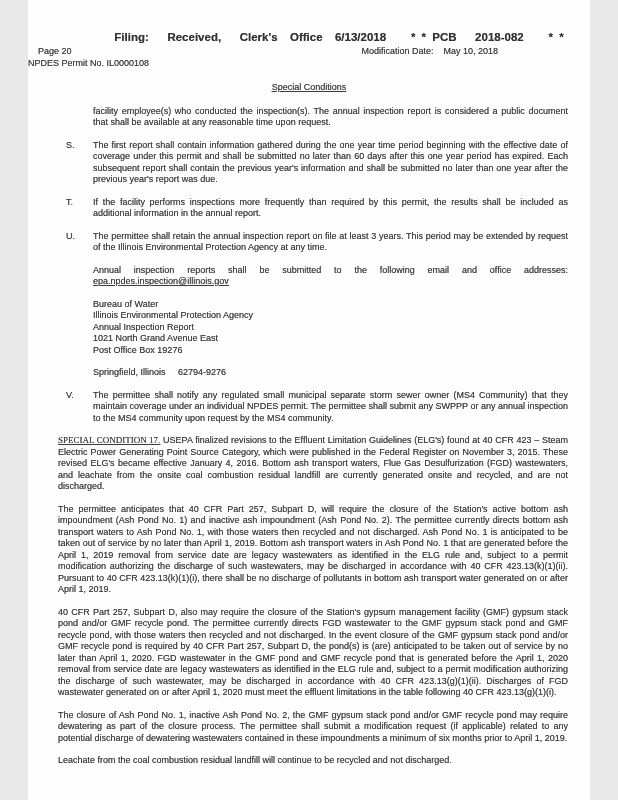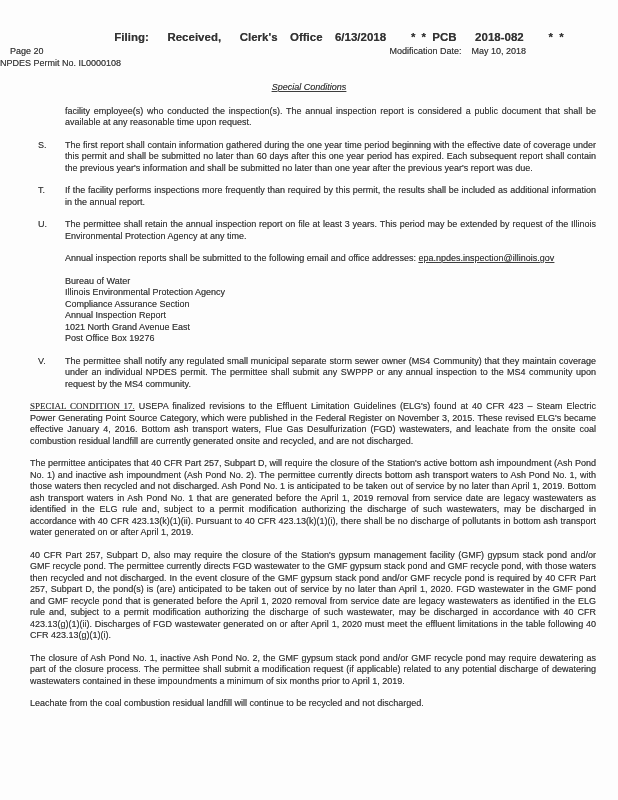--- a/index.html
+++ b/index.html
@@ -1,19 +1,19 @@
 <!DOCTYPE html>
 <html><head>
 <meta charset="utf-8">
 <style>
   * { margin: 0; padding: 0; box-sizing: border-box; }
   html, body { background: #e8e8e8; }
   .page {
     position: relative;
-    width: 618px;
+    width: 562px;
     height: 800px;
     margin: 0 auto;
     background: #fdfdfd;
     overflow: hidden;
     font-family: "Liberation Sans", "DejaVu Sans", sans-serif;
     font-size: 9px;
     line-height: 11.5px;
     color: #3d3d3d;
     text-shadow: 0 0 0.35px rgba(70,70,70,0.75);
     padding-top: 30px;
@@ -36,21 +36,20 @@
     padding-right: 92px;
     font-size: 9px;
   }
   .mod-date-group { white-space: pre; }
   .mod-date-value { margin-left: 10px; }
   .permit-line { text-align: left; margin-top: 0px; }
   .section-title {
     text-align: center;
     margin-top: 13px;
     text-decoration: underline;
-    font-style: italic;
   }
   .doc-body {
     margin-top: 12px;
     padding-left: 30px;
     padding-right: 22px;
   }
   .para { text-align: justify; margin-top: 11px; }
   .para.first { margin-top: 12px; }
   .indented { padding-left: 35px; }
   .lettered { position: relative; padding-left: 35px; }
@@ -96,26 +95,26 @@
       <span>The permittee shall retain the annual inspection report on file at least 3 years.   This period may be extended by request of the Illinois Environmental Protection Agency at any time.</span>
     </div>
 
     <div class="para indented">
       <span>Annual inspection reports shall be submitted to the following email and office addresses: </span><span class="email">epa.npdes.inspection@illinois.gov</span>
     </div>
 
     <div class="address-block">
       <div class="address-line">Bureau of Water</div>
       <div class="address-line">Illinois Environmental Protection Agency</div>
-      <div class="address-line">Compliance Assurance Section</div>
       <div class="address-line">Annual Inspection Report</div>
       <div class="address-line">1021 North Grand Avenue East</div>
       <div class="address-line">Post Office Box 19276</div>
     </div>
 
+    <div class="city-line">Springfield, Illinois     62794-9276</div>
 
     <div class="para lettered">
       <span class="letter">V.</span>
       <span>The permittee shall notify any regulated small municipal separate storm sewer owner (MS4 Community) that they maintain coverage under an individual NPDES permit.  The permittee shall submit any SWPPP or any annual inspection to the MS4 community upon request by the MS4 community.</span>
     </div>
 
     <div class="para">
       <span class="underlined">SPECIAL CONDITION 17.</span><span>  USEPA finalized revisions to the Effluent Limitation Guidelines (ELG's) found at 40 CFR 423 – Steam Electric Power Generating Point Source Category, which were published in the Federal Register on November 3, 2015. These revised ELG's became effective January 4, 2016. Bottom ash transport waters, Flue Gas Desulfurization (FGD) wastewaters, and leachate from the onsite coal combustion residual landfill are currently generated onsite and recycled, and are not discharged.</span>
     </div>
 

